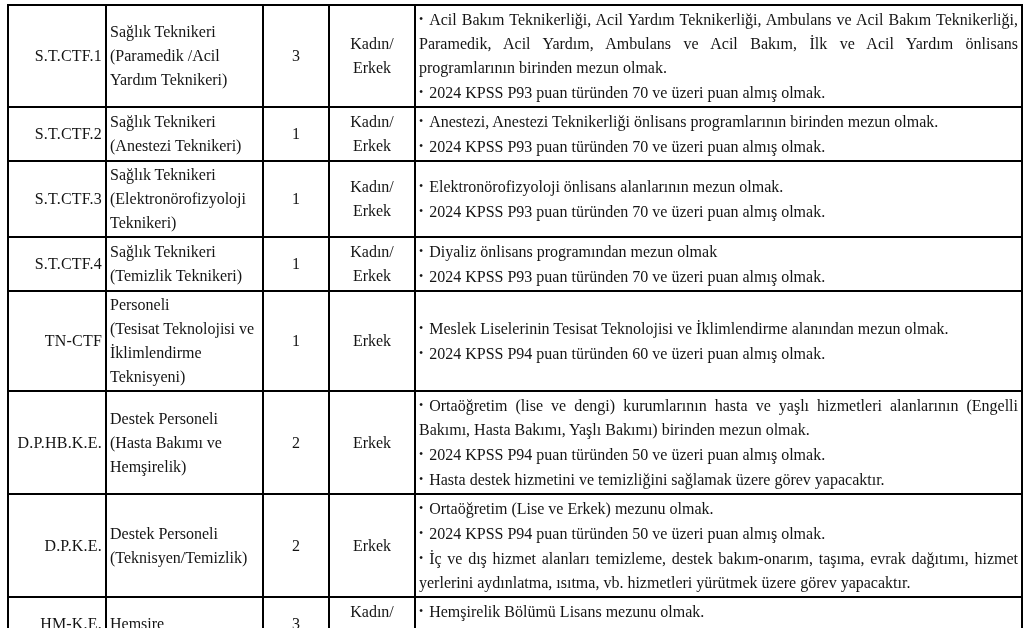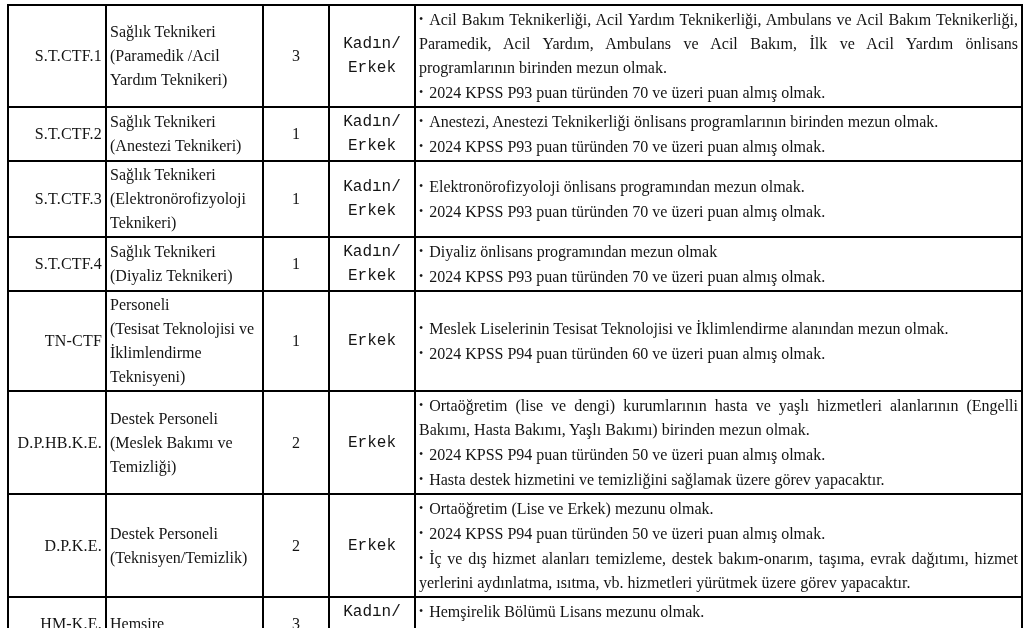--- a/index.html
+++ b/index.html
@@ -38,21 +38,20 @@
   }
   td.c-title {
     padding: 1px 4px;
   }
   td.c-count {
     text-align: center;
   }
   td.c-gender {
     text-align: center;
     white-space: pre-line;
-    font-family: Liberation Mono, monospace;
   }
   td.c-req {
     padding: 2px 3px 2px 6px;
     margin-left: 44px;
   }
   .req-item {
     text-align: justify;
   }
   .bullet {
     display: inline-block;
@@ -116,32 +115,32 @@
     </td>
     <td class="c-title">
       <div class="bind-title">Sağlık Teknikeri</div>
       <div class="bind-subtitle">(Elektronörofizyoloji Teknikeri)</div>
     </td>
     <td class="c-count bind-count">1</td>
     <td class="c-gender bind-gender">Kadın/
 Erkek</td>
     <td class="c-req">
       <div class="req-list">
-              <div class="req-item"><span class="bullet">•</span><span>Elektronörofizyoloji önlisans programından mezun olmak.</span></div>
+              <div class="req-item"><span class="bullet">•</span><span>Elektronörofizyoloji önlisans alanlarının mezun olmak.</span></div>
               <div class="req-item"><span class="bullet">•</span><span>2024 KPSS P93 puan türünden 70 ve üzeri puan almış olmak.</span></div>
             </div>
     </td>
   </tr>
         <tr>
     <td class="c-code">
       <span class="bind-code">S.T.CTF.4</span>
     </td>
     <td class="c-title">
       <div class="bind-title">Sağlık Teknikeri</div>
-      <div class="bind-subtitle">(Diyaliz Teknikeri)</div>
+      <div class="bind-subtitle">(Temizlik Teknikeri)</div>
     </td>
     <td class="c-count bind-count">1</td>
     <td class="c-gender bind-gender">Kadın/
 Erkek</td>
     <td class="c-req">
       <div class="req-list">
               <div class="req-item"><span class="bullet">•</span><span>Diyaliz önlisans programından mezun olmak</span></div>
               <div class="req-item"><span class="bullet">•</span><span>2024 KPSS P93 puan türünden 70 ve üzeri puan almış olmak.</span></div>
             </div>
     </td>
@@ -162,21 +161,21 @@
               <div class="req-item"><span class="bullet">•</span><span>2024 KPSS P94 puan türünden 60 ve üzeri puan almış olmak.</span></div>
             </div>
     </td>
   </tr>
         <tr>
     <td class="c-code">
       <span class="bind-code">D.P.HB.K.E.</span>
     </td>
     <td class="c-title">
       <div class="bind-title">Destek Personeli</div>
-      <div class="bind-subtitle">(Meslek Bakımı ve Temizliği)</div>
+      <div class="bind-subtitle">(Hasta Bakımı ve Hemşirelik)</div>
     </td>
     <td class="c-count bind-count">2</td>
     <td class="c-gender bind-gender">Erkek</td>
     <td class="c-req">
       <div class="req-list">
               <div class="req-item"><span class="bullet">•</span><span>Ortaöğretim (lise ve dengi) kurumlarının hasta ve yaşlı hizmetleri alanlarının (Engelli Bakımı, Hasta Bakımı, Yaşlı Bakımı) birinden mezun olmak.</span></div>
               <div class="req-item"><span class="bullet">•</span><span>2024 KPSS P94 puan türünden 50 ve üzeri puan almış olmak.</span></div>
               <div class="req-item"><span class="bullet">•</span><span>Hasta destek hizmetini ve temizliğini sağlamak üzere görev yapacaktır.</span></div>
             </div>
     </td>

